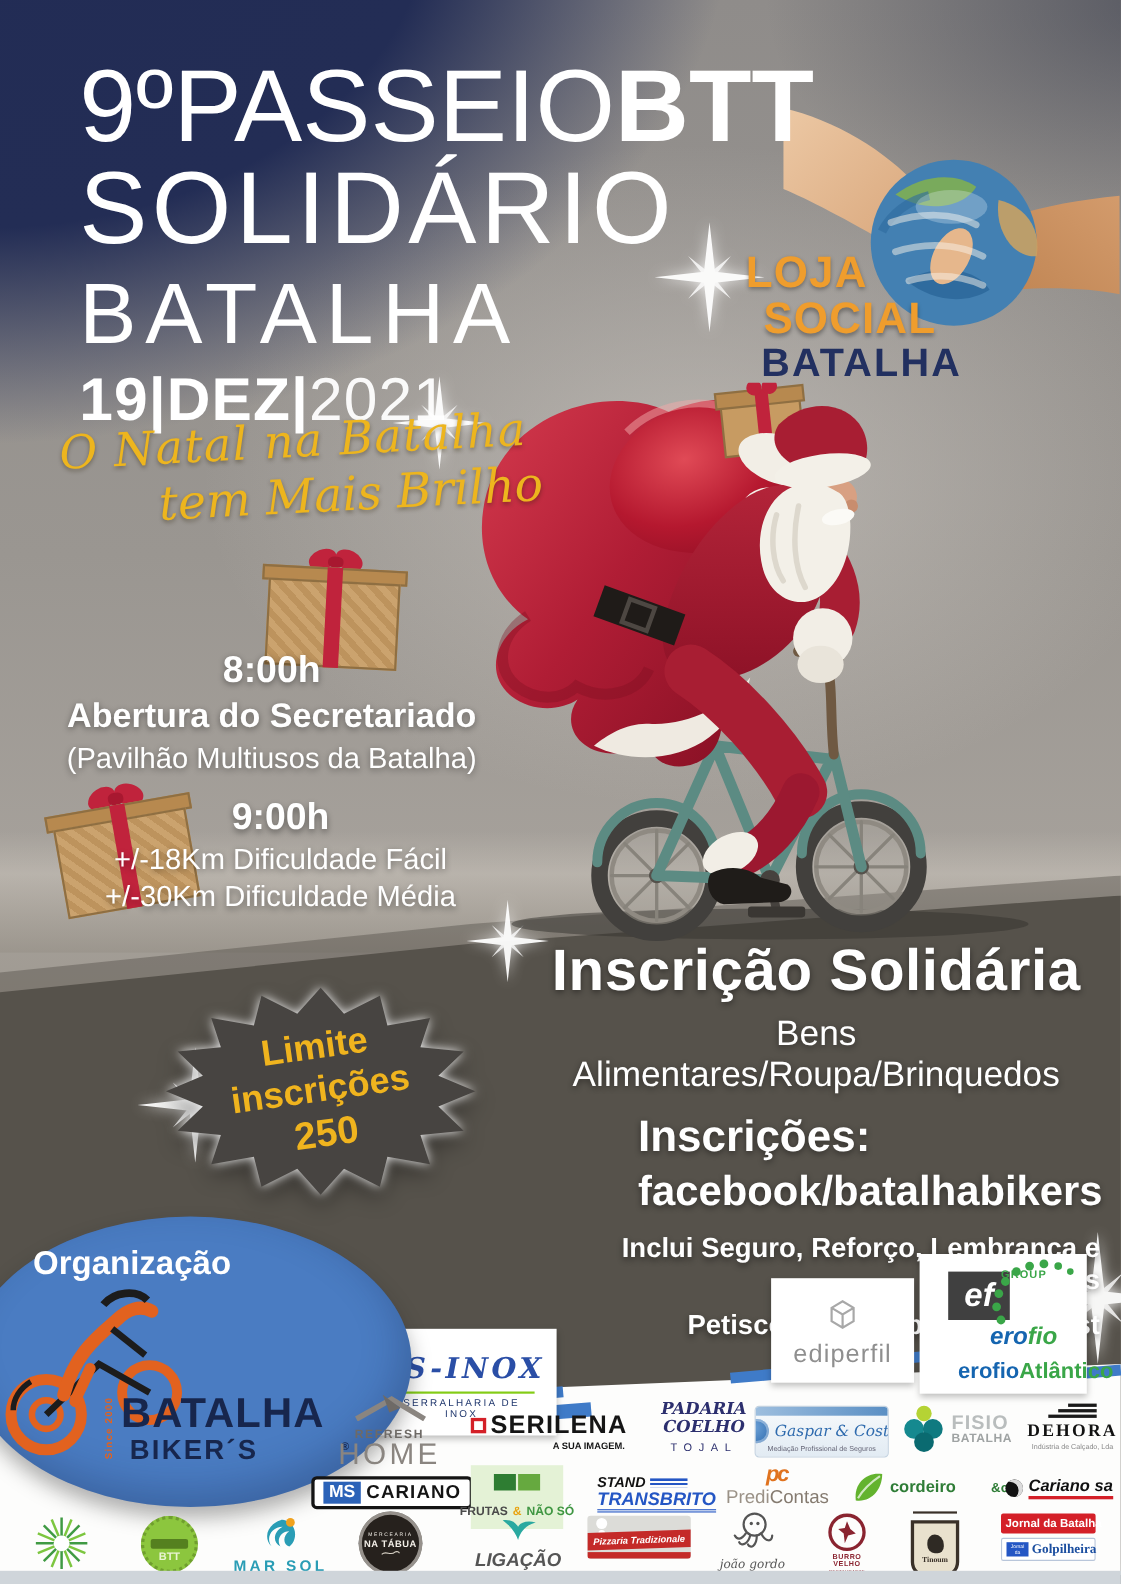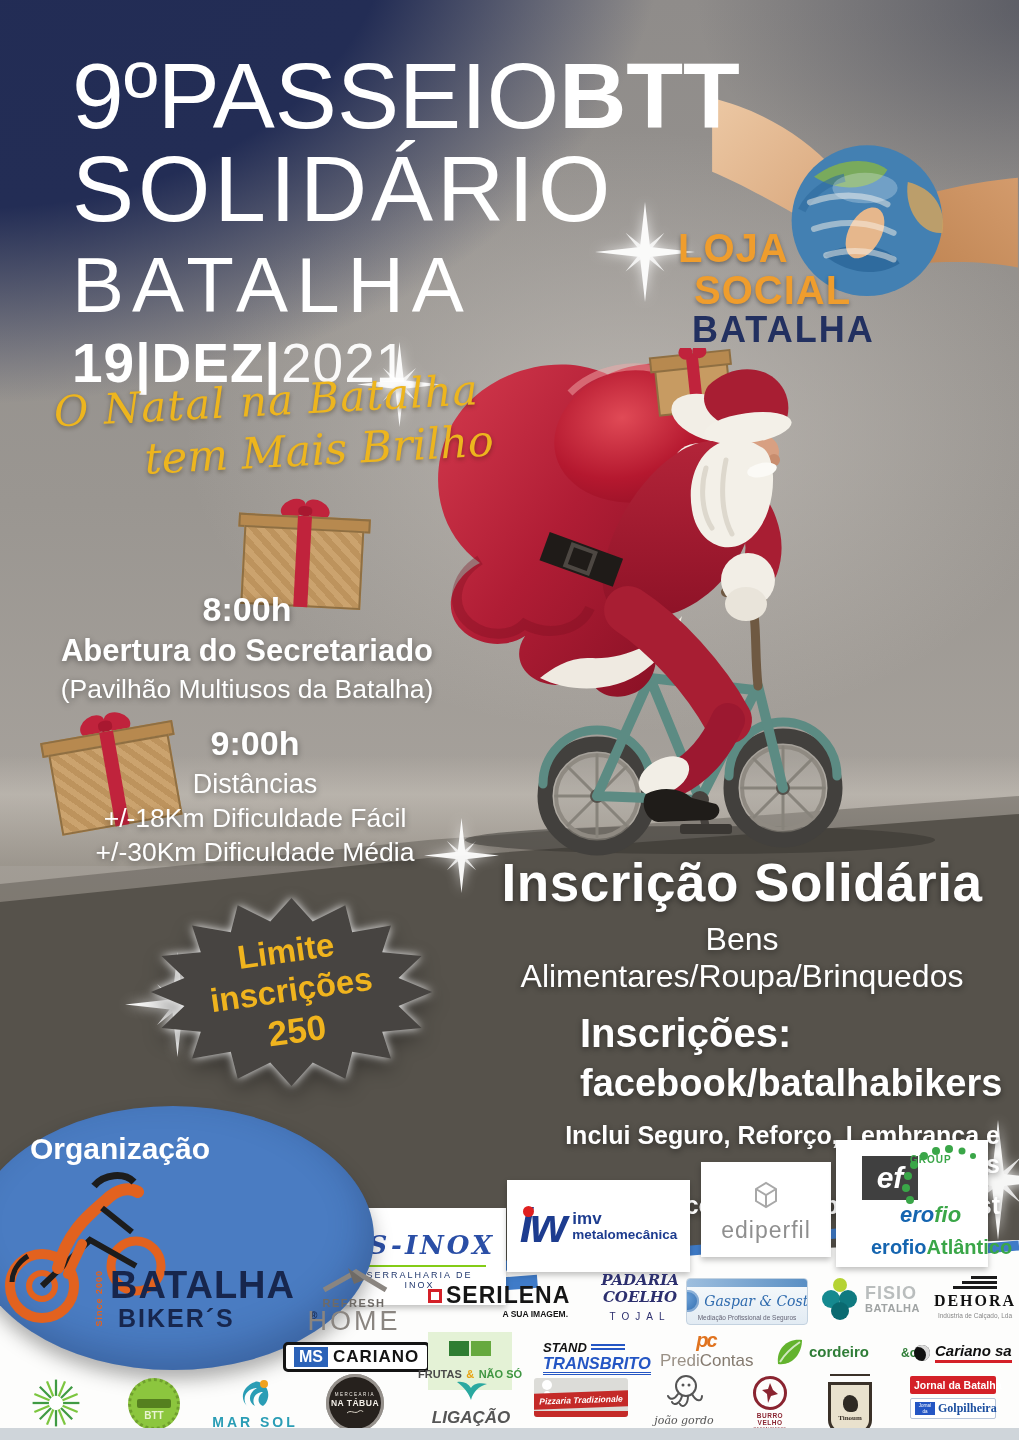--- a/index.html
+++ b/index.html
@@ -336,21 +336,20 @@
       <div class="ribbon"></div>
   </div>
 
   <div class="sched sch-a">
     <div class="sch-time">8:00h</div>
     <div class="sch-title">Abertura do Secretariado</div>
     <div class="sch-note">(Pavilhão Multiusos da Batalha)</div>
   </div>
   <div class="sched sch-b">
     <div class="sch-time">9:00h</div>
-    <div class="sch-sub">Distâncias</div>
     <div class="sch-d">+/-18Km Dificuldade Fácil</div>
     <div class="sch-d">+/-30Km Dificuldade Média</div>
   </div>
 
   <svg class="santa" viewBox="0 0 610 512">
     <defs>
       <radialGradient id="sackG" cx="40%" cy="35%" r="80%">
           <stop offset="0" stop-color="#e04a56"></stop>
           <stop offset=".55" stop-color="#b5182f"></stop>
           <stop offset="1" stop-color="#8c0f24"></stop>
@@ -464,27 +463,20 @@
   <div class="stripe acc1"></div>
   <div class="stripe acc2"></div>
   <div class="stripe acc3"></div>
   <div class="stripe acc4"></div>
   <div class="stripe acc5"></div>
 
   <div class="card card-rsinox">
     <div class="rsi-name">RS-INOX</div>
     <div class="rsi-sub">SERRALHARIA DE INOX</div>
   </div>
-  <div class="card card-imv">
-    <div class="imv-mark"><span class="imv-dot"></span><span>iw</span></div>
-    <div>
-      <div class="imv-name">imv</div>
-      <div class="imv-sub">metalomecânica</div>
-    </div>
-  </div>
   <div class="card card-edip">
     <svg width="44" height="40" viewBox="0 0 40 40">
       <path d="M10,14 L20,8 L30,14 L30,26 L20,32 L10,26 Z M10,14 L20,20 L30,14 M20,20 L20,32" stroke="#a8a8a8" stroke-width="2" fill="none"></path>
     </svg>
     <div class="edip-name">ediperfil</div>
   </div>
   <div class="card card-erofio">
     <div class="ef-box">ef</div>
     <div class="ef-group">GROUP</div>
     <svg class="ef-dots" width="86" height="62">

